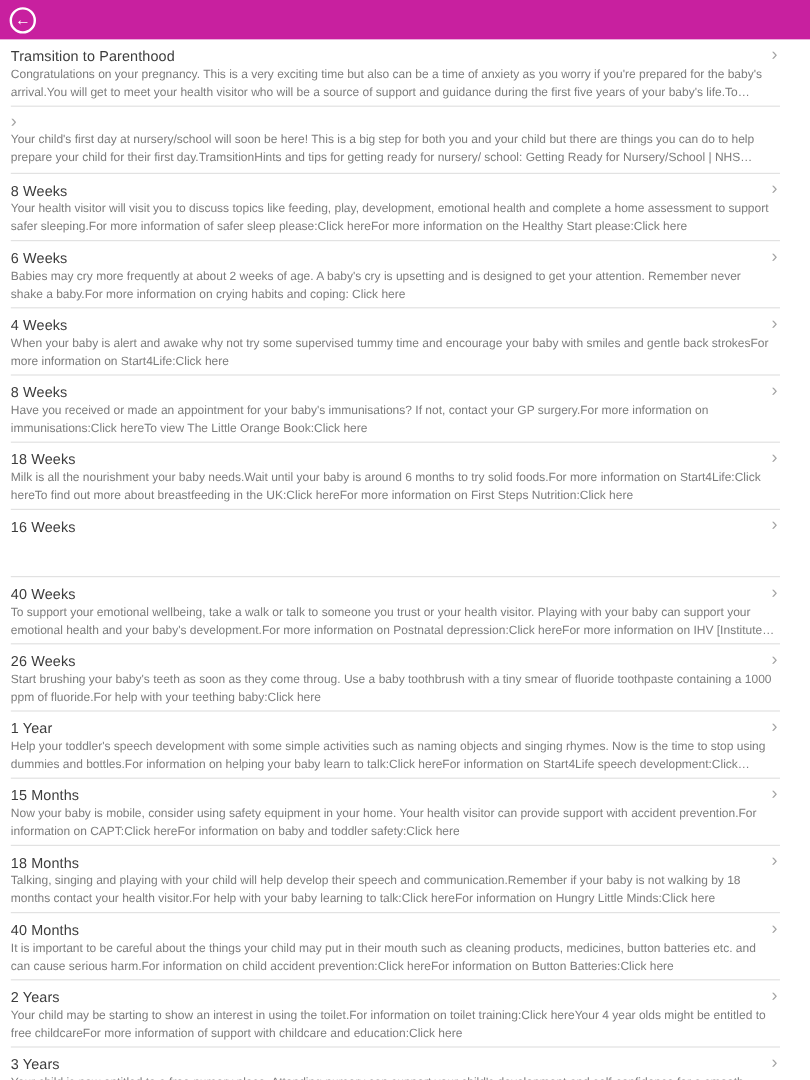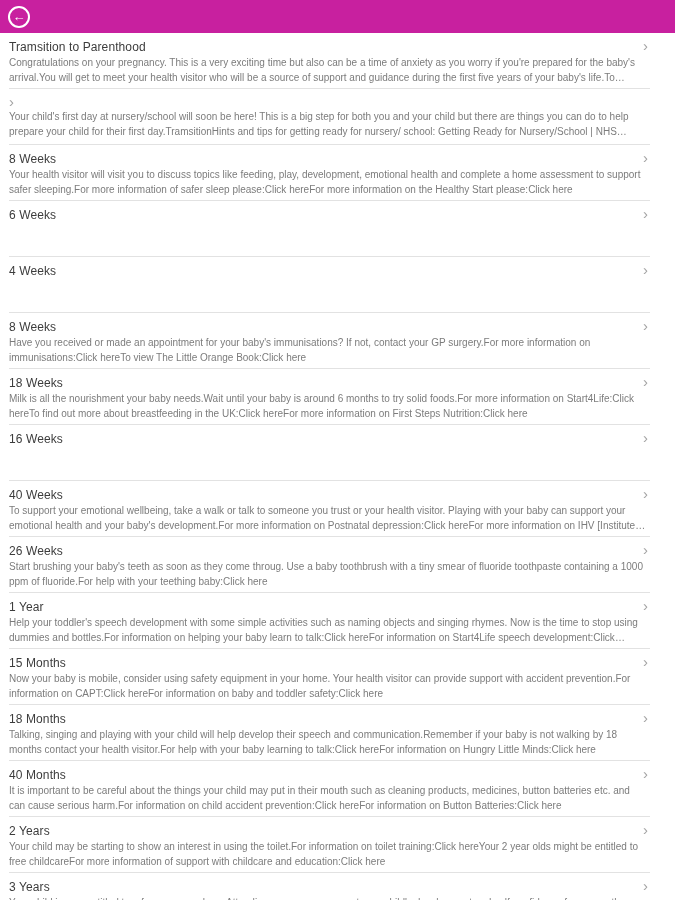--- a/index.html
+++ b/index.html
@@ -103,27 +103,29 @@
         <div class="chevron">›</div>
       </div>
       <div class="row-desc">Your health visitor will visit you to discuss topics like feeding, play, development, emotional health and complete a home assessment to support safer sleeping.For more information of safer sleep please:Click hereFor more information on the Healthy Start please:Click here</div>
     </div>
 
     <div class="row">
       <div class="row-head">
         <div class="row-title">6 Weeks</div>
         <div class="chevron">›</div>
       </div>
+      <div class="row-desc">Babies may cry more frequently at about 2 weeks of age. A baby's cry is upsetting and is designed to get your attention. Remember never shake a baby.For more information on crying habits and coping: Click here</div>
     </div>
 
     <div class="row">
       <div class="row-head">
         <div class="row-title">4 Weeks</div>
         <div class="chevron">›</div>
       </div>
+      <div class="row-desc">When your baby is alert and awake why not try some supervised tummy time and encourage your baby with smiles and gentle back strokesFor more information on Start4Life:Click here</div>
     </div>
 
     <div class="row">
       <div class="row-head">
         <div class="row-title">8 Weeks</div>
         <div class="chevron">›</div>
       </div>
       <div class="row-desc">Have you received or made an appointment for your baby's immunisations? If not, contact your GP surgery.For more information on immunisations:Click hereTo view The Little Orange Book:Click here</div>
     </div>
 
@@ -188,21 +190,21 @@
         <div class="chevron">›</div>
       </div>
       <div class="row-desc">It is important to be careful about the things your child may put in their mouth such as cleaning products, medicines, button batteries etc. and can cause serious harm.For information on child accident prevention:Click hereFor information on Button Batteries:Click here</div>
     </div>
 
     <div class="row">
       <div class="row-head">
         <div class="row-title">2 Years</div>
         <div class="chevron">›</div>
       </div>
-      <div class="row-desc">Your child may be starting to show an interest in using the toilet.For information on toilet training:Click hereYour 2 year olds might be entitled to free childcareFor more information of support with childcare and education:Click here</div>
+      <div class="row-desc">Your child may be starting to show an interest in using the toilet.For information on toilet training:Click hereYour 4 year olds might be entitled to free childcareFor more information of support with childcare and education:Click here</div>
     </div>
 
     <div class="row">
       <div class="row-head">
         <div class="row-title">3 Years</div>
         <div class="chevron">›</div>
       </div>
       <div class="row-desc">Your child is now entitled to a free nursery place. Attending nursery can support your child's development and self-confidence for a smooth transition to...</div>
     </div>
   </div>

